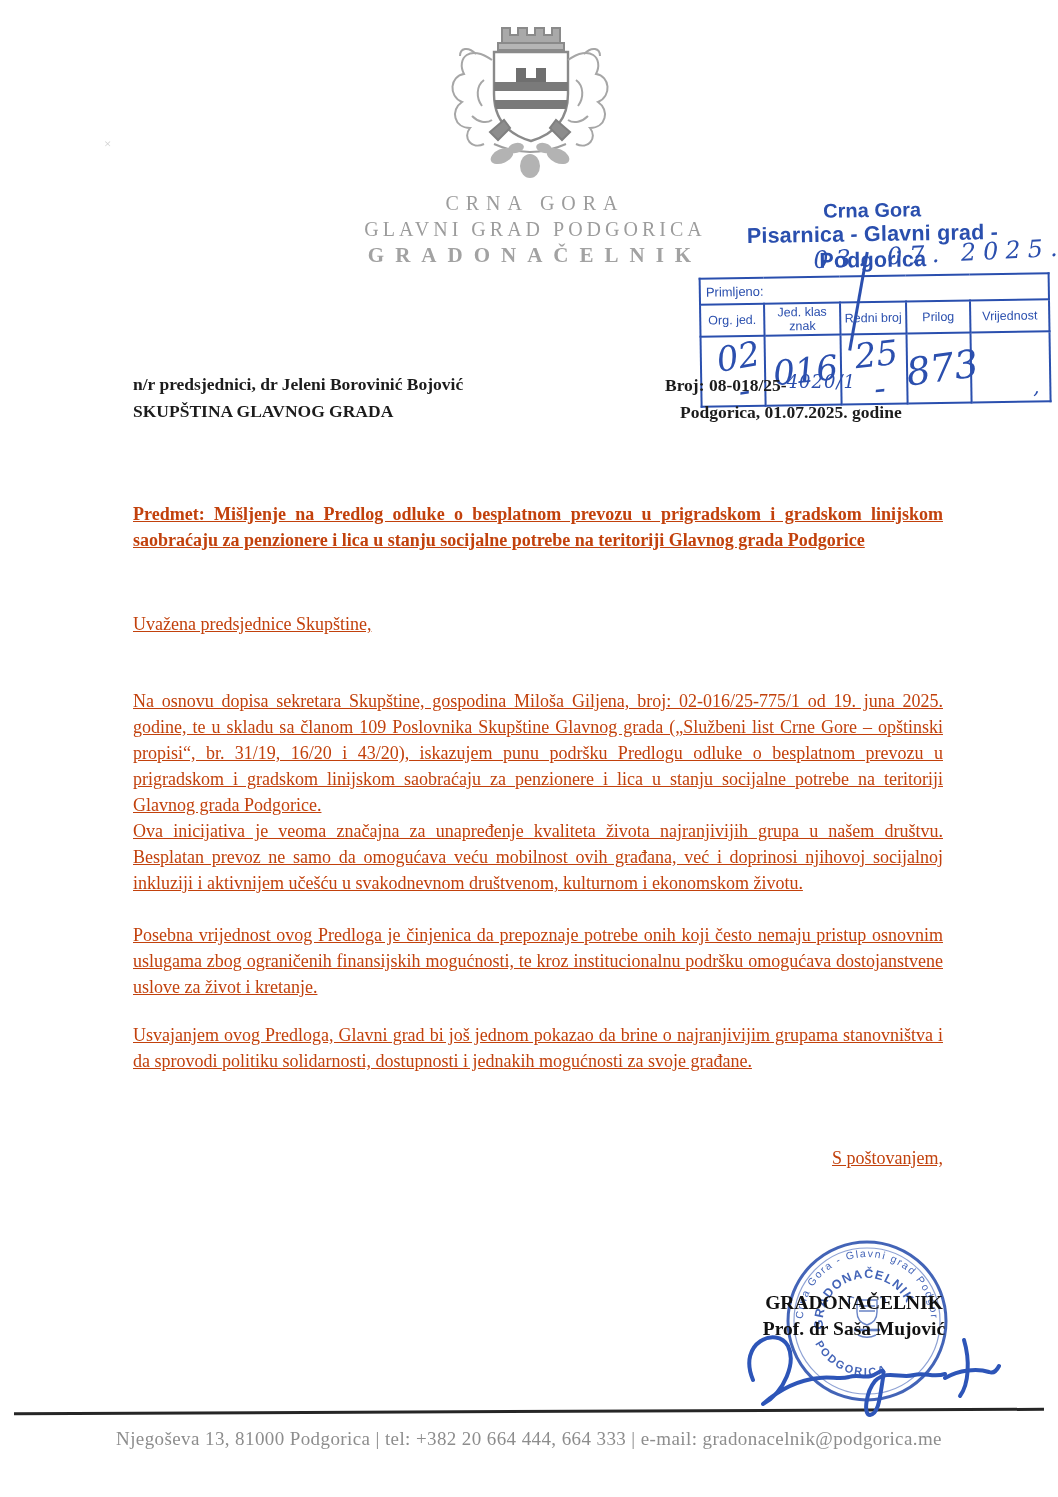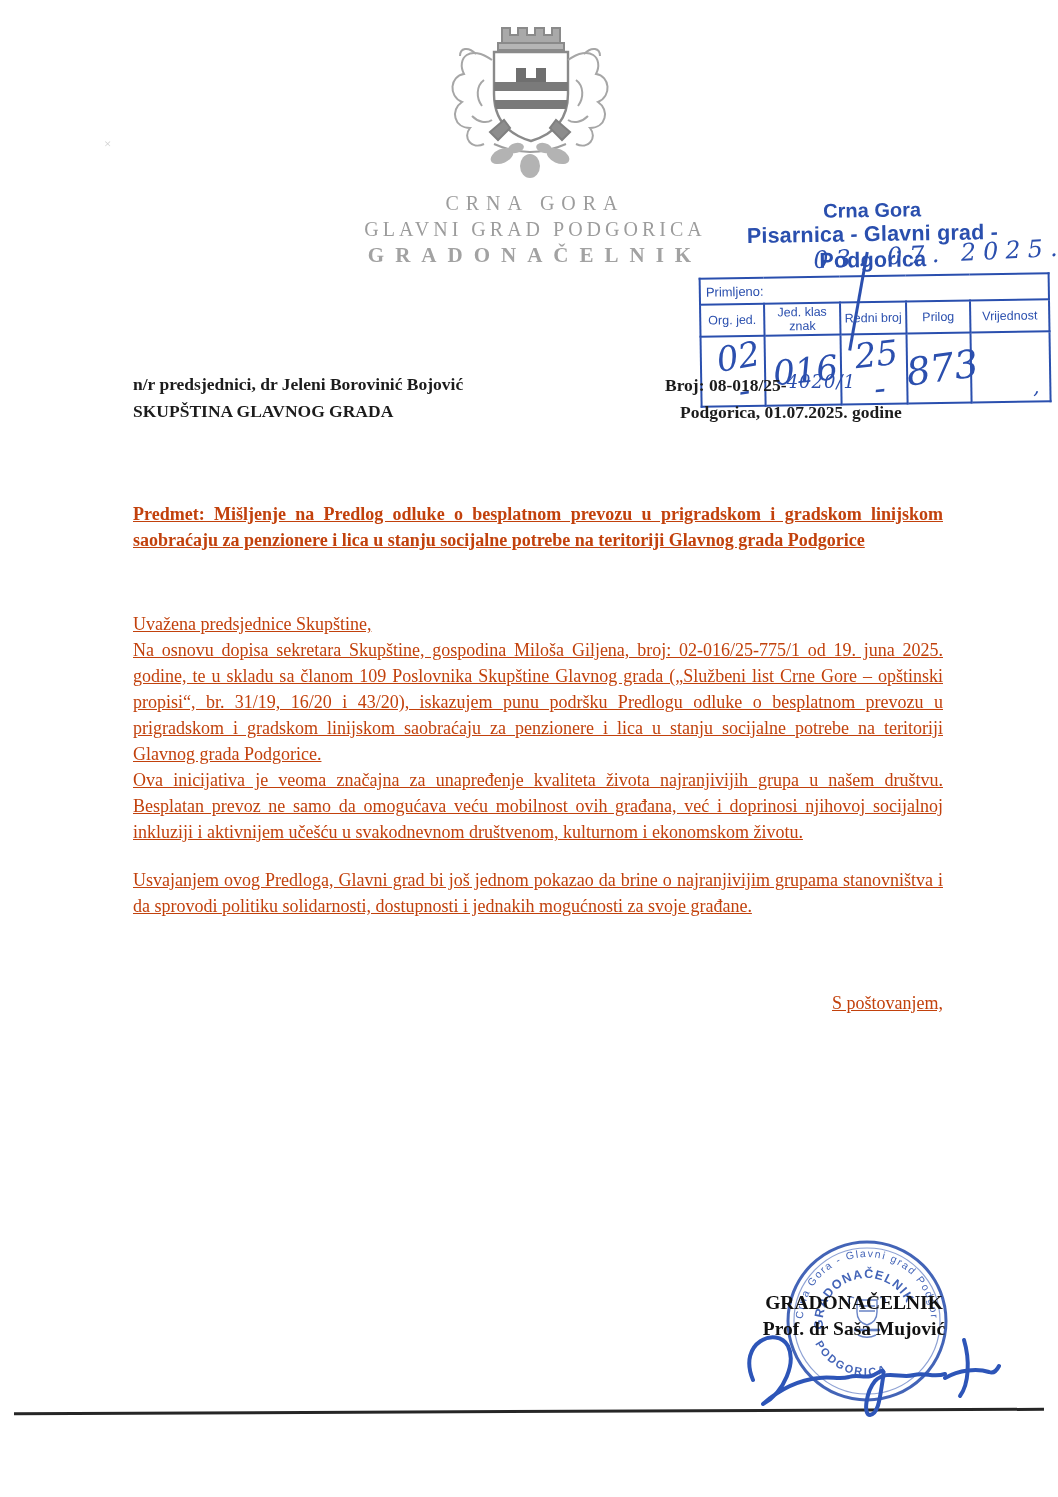--- a/index.html
+++ b/index.html
@@ -55,21 +55,21 @@
   .reference { position:absolute; left:665px; top:371px; font-weight:bold; font-size:17.5px; line-height:27px; }
   .reference .line2 { padding-left:15px; }
   .hw-broj { font-size:18px; font-weight:normal; position:relative; top:-3px; letter-spacing:1px; }
   
   .body-col {
     position:absolute; left:133px; top:501px; width:810px;
     font-size:18px; line-height:26px; text-align:justify; color:#c2410c;text-decoration:underline;
   }
   .subject { font-weight:bold; }
   .salutation { margin-top:58px; text-align:left; }
-  .p1 { }
+  .p1 { margin-top:51px; }
   .p2 { }
   .p3 { margin-top:26px; }
   .p4 { margin-top:22px; }
   .closing { margin-top:71px; text-align:right; }
   
   .round-stamp { position:absolute; left:784px; top:1238px; width:166px; height:166px; opacity:0.88; }
   .sig-block {
     position:absolute; left:738px; top:1290px; width:232px; text-align:center;
     font-weight:bold; font-size:19.5px; line-height:26px; color:#111; z-index:3;
   }
@@ -186,20 +186,21 @@
   <div class="reference">
     <div><span>Broj: 08-018/25-</span><span class="hw hw-broj">4020/1</span></div>
     <div class="line2">Podgorica, 01.07.2025. godine</div>
   </div>
 
   <div class="body-col">
     <p class="subject">Predmet: Mišljenje na Predlog odluke o besplatnom prevozu u prigradskom i gradskom linijskom saobraćaju za penzionere i lica u stanju socijalne potrebe na teritoriji Glavnog grada Podgorice</p>
     <p class="salutation">Uvažena predsjednice Skupštine,</p>
     <p class="p1">Na osnovu dopisa sekretara Skupštine, gospodina Miloša Giljena, broj: 02-016/25-775/1 od 19. juna 2025. godine, te u skladu sa članom 109 Poslovnika Skupštine Glavnog grada („Službeni list Crne Gore – opštinski propisi“, br. 31/19, 16/20 i 43/20), iskazujem punu podršku Predlogu odluke o besplatnom prevozu u prigradskom i gradskom linijskom saobraćaju za penzionere i lica u stanju socijalne potrebe na teritoriji Glavnog grada Podgorice.</p>
     <p class="p2">Ova inicijativa je veoma značajna za unapređenje kvaliteta života najranjivijih grupa u našem društvu. Besplatan prevoz ne samo da omogućava veću mobilnost ovih građana, već i doprinosi njihovoj socijalnoj inkluziji i aktivnijem učešću u svakodnevnom društvenom, kulturnom i ekonomskom životu.</p>
+    <p class="p3">Posebna vrijednost ovog Predloga je činjenica da prepoznaje potrebe onih koji često nemaju pristup osnovnim uslugama zbog ograničenih finansijskih mogućnosti, te kroz institucionalnu podršku omogućava dostojanstvene uslove za život i kretanje.</p>
     <p class="p4">Usvajanjem ovog Predloga, Glavni grad bi još jednom pokazao da brine o najranjivijim grupama stanovništva i da sprovodi politiku solidarnosti, dostupnosti i jednakih mogućnosti za svoje građane.</p>
     <p class="closing">S poštovanjem,</p>
   </div>
 
   <svg class="round-stamp" viewBox="0 0 166 166">
     <g fill="none" stroke="#2a4fae">
       <circle cx="83" cy="83" r="79" stroke-width="3"></circle>
       <circle cx="83" cy="83" r="73" stroke-width="1.2" opacity="0.6"></circle>
     </g>
     <defs>
@@ -234,14 +235,15 @@
 
   <svg class="sig-scribble" viewBox="0 0 268 98">
     <g fill="none" stroke="#2d55b8" stroke-width="4" stroke-linecap="round" stroke-linejoin="round">
       <path d="M20,58 C4,20 44,4 55,24 C63,40 52,70 30,82 C48,66 66,58 86,56 C98,54 106,58 116,55 C124,52 130,56 138,54 C146,52 152,42 150,56 C147,74 146,92 137,93 C130,93 133,70 142,59 C154,47 168,57 181,53 C192,50 200,56 212,52"></path>
       <path d="M231,18 C237,38 236,62 227,74"></path>
       <path d="M212,56 C226,48 244,46 256,50 C261,52 264,48 266,44"></path>
     </g>
   </svg>
 
   <div class="footer-line"></div>
+  <div class="footer-text">Njegoševa 13, 81000 Podgorica | tel: +382 20 664 444, 664 333 | e-mail: gradonacelnik@podgorica.me</div>
 
 </div>
 
 </body></html>

